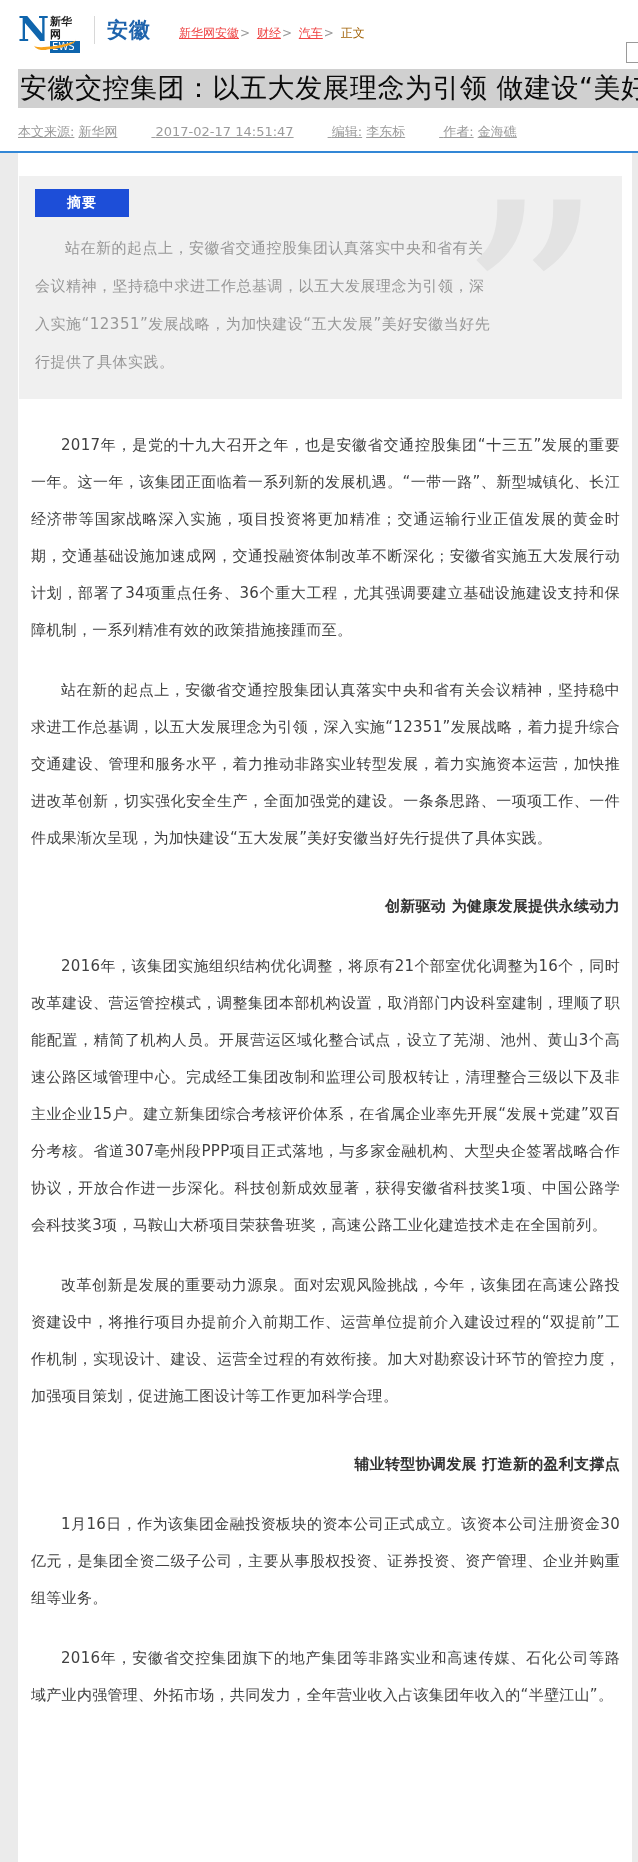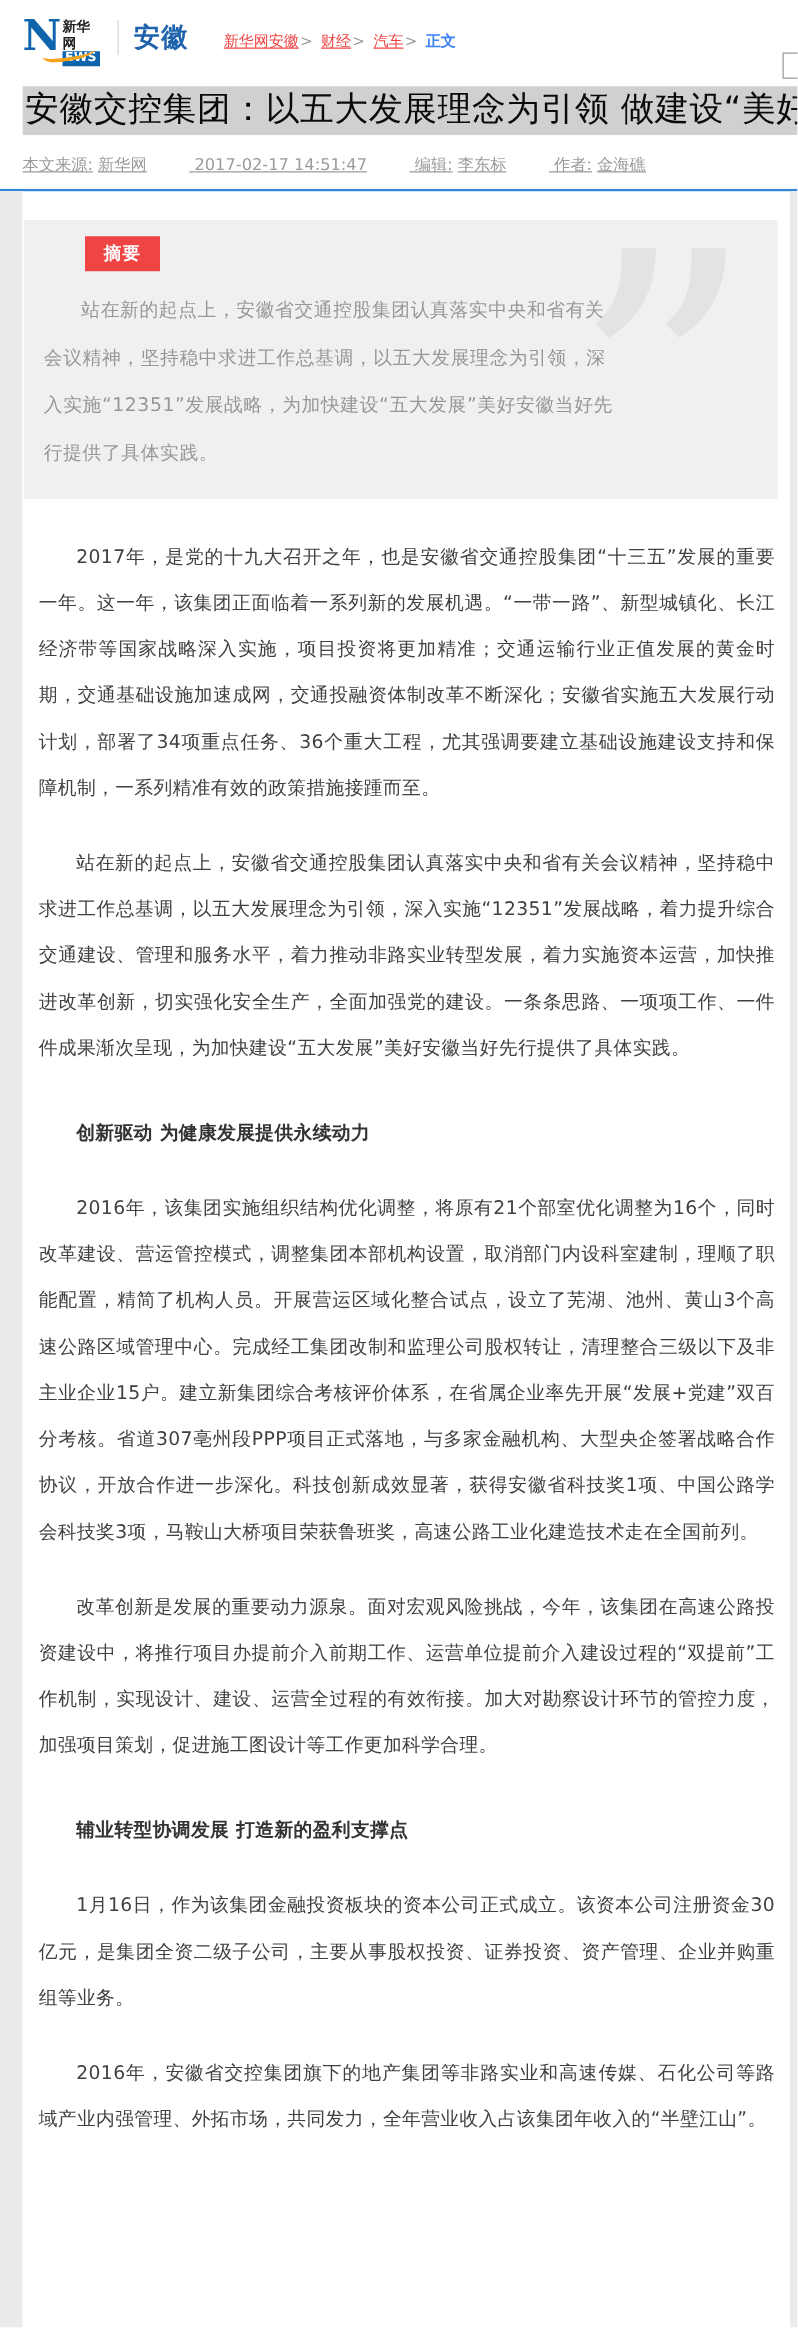--- a/index.html
+++ b/index.html
@@ -15,59 +15,59 @@
   .gutter-left  { position: absolute; left: 0;  top: 153px; width: 18px; height: 1709px; background: #ebebeb; }
   .gutter-right { position: absolute; right: 0; top: 153px; width: 6px;  height: 1709px; background: #ebebeb; }
 
   
   .header { position: relative; height: 151px; background: #fff; padding: 10px 0 0 18px; }
   .brand-row { display: flex; align-items: center; height: 40px; }
   .logo { position: relative; display: flex; align-items: flex-start; width: 62px; height: 34px; cursor: pointer; }
   .logo .big-n { font-size: 34px; line-height: 32px; font-weight: bold; color: #0f65ad; font-family: "DejaVu Serif", serif; }
   .logo .stack { display: flex; flex-direction: column; margin-left: 1px; margin-top: 2px; }
   .logo .cn { font-size: 11px; font-weight: bold; color: #222; letter-spacing: 0; line-height: 13px; }
-  .logo .ews { font-size: 10px; font-weight: bold; color: #fff; background: #0f65ad; line-height: 12px; padding: 0 2px; width: 30px; }
+  .logo .ews { font-size: 10px; font-weight: normal; color: #fff; background: #0f65ad; line-height: 12px; padding: 0 2px; width: 30px; }
   .logo .swoosh { position: absolute; left: 16px; bottom: -2px; width: 42px; height: 10px;
     border-bottom: 3px solid #f7a21b; border-radius: 0 0 100% 18px / 0 0 100% 8px; transform: rotate(-6deg); }
   .brand-divider { width: 1px; height: 28px; background: #d8d8d8; margin: 0 12px 0 14px; }
   .region { font-size: 21px; font-weight: bold; color: #1e63ac; letter-spacing: 1px; cursor: pointer; font-family: Liberation Serif, serif; }
   .breadcrumb { margin-left: 28px; font-size: 12px; color: #999; margin-top: 6px; }
   .breadcrumb .crumb { color: #ef4444; cursor: pointer; text-decoration: underline; }
   .breadcrumb .sep { color: #999; margin: 0 3px 0 1px; }
-  .breadcrumb .current { color: #3b82f6; font-weight: bold; }
+  .breadcrumb .current { color: #a16207; font-weight: normal; }
 
   .title-row { margin-top: 16px; white-space: nowrap; overflow: hidden; }
   .title-row h1 { font-size: 27px; line-height: 44px; font-weight: 500; color: #0a0a0a; letter-spacing: 0.5px; }
   .title-row .hl { background: #d0d0d0; padding: 3px 0 5px 2px; }
 
   .cutoff-box { position: absolute; right: -4px; top: 42px; width: 16px; height: 21px;
     background: #fff; border: 1px solid #9a9a9a; }
 
   .meta-row { margin-top: 13px; font-size: 13px; color: #9b9b9b; text-decoration: underline; }
   .meta-row .m { margin-right: 34px; }
   .meta-row .m .lab { margin-right: 4px; }
 
   .blue-rule { height: 2px; background: #3287d6; width: 638px; }
 
   
   .card { position: relative; margin-left: 18px; margin-right: 6px; background: #fff; padding-bottom: 10px; }
 
   .summary-box { position: relative; margin: 23px 10px 0 1px; background: #f0f0f0; padding: 13px 16px 18px 16px; min-height: 170px; }
-  .summary-badge { display: inline-block; background: #ef4444; color: #fff; font-size: 14px; font-weight: bold;
-    padding: 5px 15px; letter-spacing: 1px; margin-left: 33px; }
+  .summary-badge { display: inline-block; background: #1d4ed8; color: #fff; font-size: 14px; font-weight: bold;
+    padding: 5px 32px; letter-spacing: 1px; }
   .summary-text { margin-top: 12px; width: 462px; font-size: 15px; line-height: 38px; color: #979797;
     text-indent: 2em; letter-spacing: 0.5px; }
   .summary-quote { position: absolute; right: 18px; top: 135px; font-size: 290px; line-height: 0;
     color: #e3e3e3; font-family: "DejaVu Serif", serif; pointer-events: none; }
 
   .body-blocks { padding: 5px 12px 0 13px; }
   .body-paragraph { font-size: 15px; line-height: 37px; color: #404040; text-indent: 2em;
     text-align: justify; margin-top: 23px; letter-spacing: 0.3px; }
   .section-heading { font-size: 15px; line-height: 37px; font-weight: bold; color: #333;
-    text-indent: 2em; margin-top: 31px; letter-spacing: 0.3px; }
+    text-indent: 2em; margin-top: 31px; letter-spacing: 0.3px; text-align: right; }
 </style>
 </head>
 <body>
 
 <div class="gutter-left"></div>
 <div class="gutter-right"></div>
 
 <div class="header">
   <div class="brand-row">
     <div class="logo">

